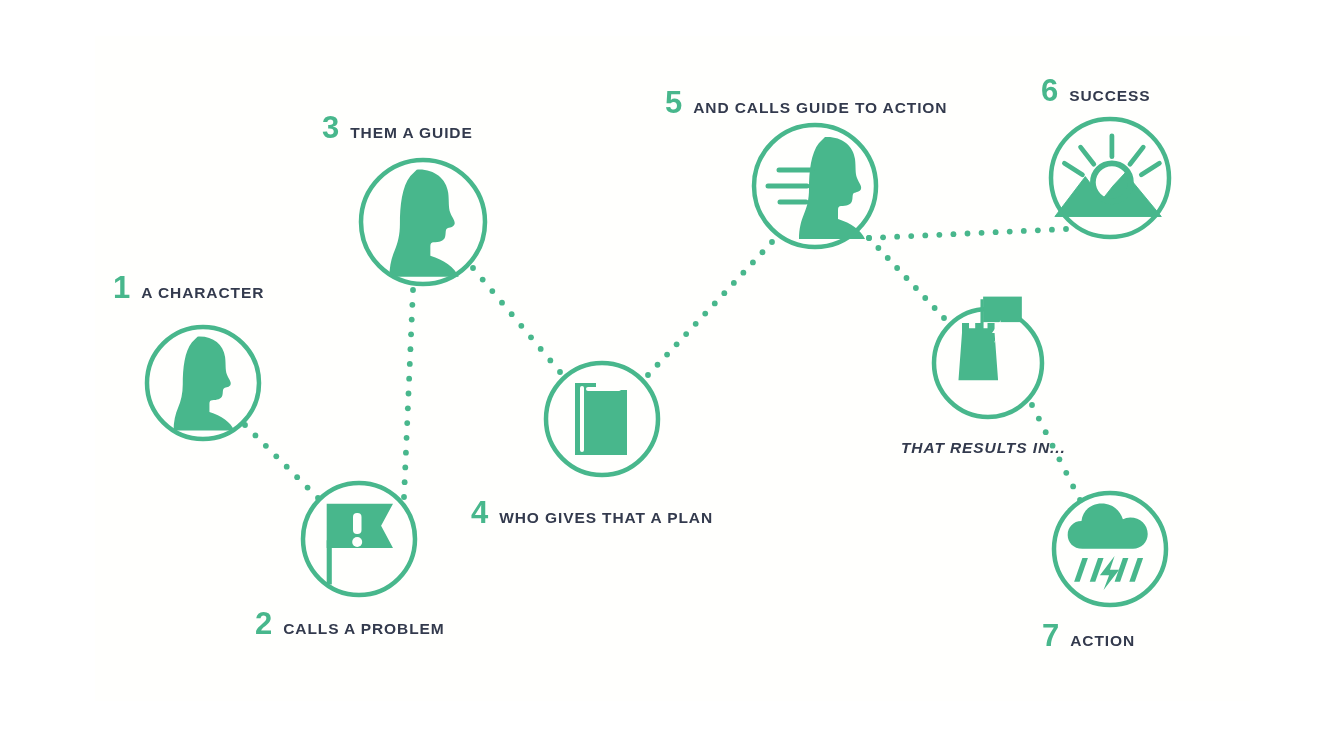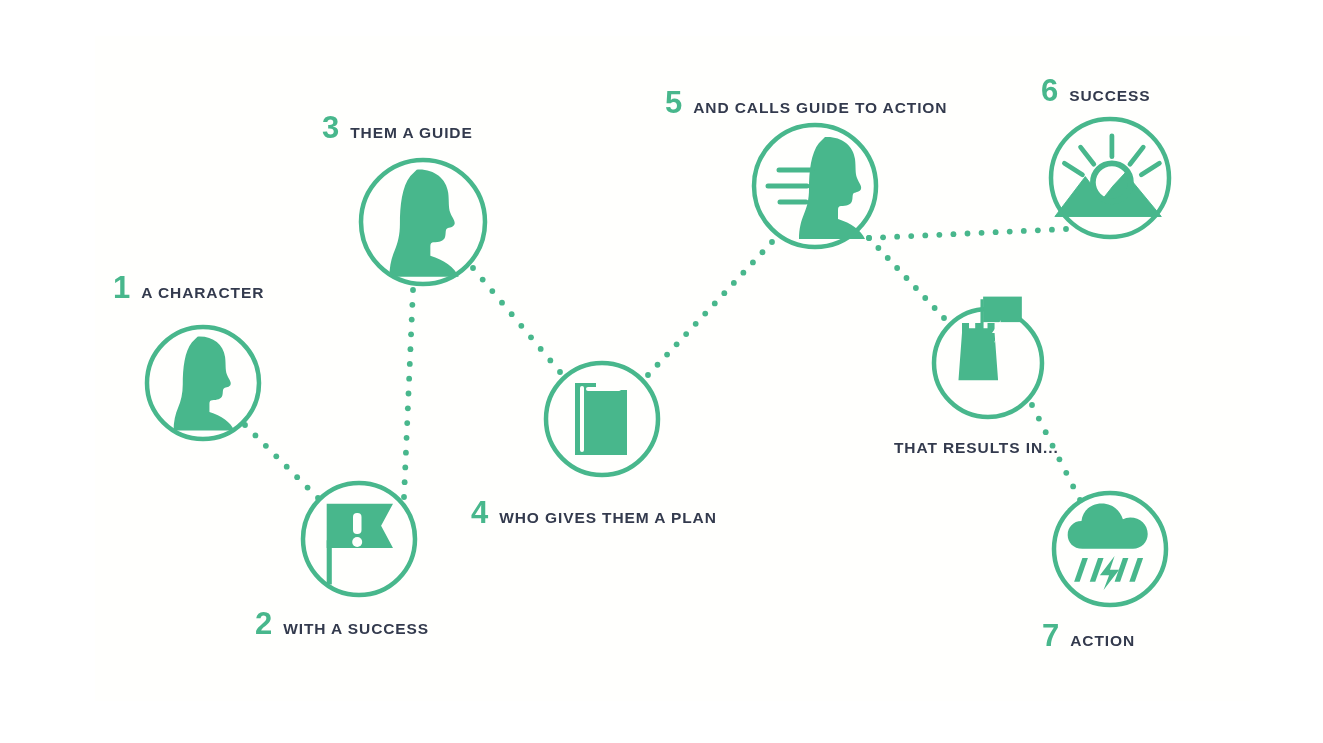--- a/index.html
+++ b/index.html
@@ -49,21 +49,21 @@
     line-height: 1;
     letter-spacing: 0px;
   }
   .cap {
     color: #333a4d;
     font-size: 15.5px;
     font-weight: 700;
     line-height: 1;
     letter-spacing: 0.9px;
   }
-  .cap.nonum { margin-left: 0; }
+  .cap.nonum { margin-left: 7px; font-style: italic; }
 </style>
 </head>
 <body>
 
 <div id="stage">
 
   <div id="panel"></div>
 
   <svg id="svg-layer" viewBox="0 0 1323 743" xmlns="http://www.w3.org/2000/svg">
 
@@ -304,31 +304,31 @@
 
   </svg>
 
   <div class="node-label" style="left:113px; top:272px;">
     <span class="num">1</span>
     <span class="cap">A CHARACTER</span>
   </div>
 
   <div class="node-label" style="left:255px; top:608px;">
     <span class="num">2</span>
-    <span class="cap">WITH A SUCCESS</span>
+    <span class="cap">CALLS A PROBLEM</span>
   </div>
 
   <div class="node-label" style="left:322px; top:112px;">
     <span class="num">3</span>
     <span class="cap">THEM A GUIDE</span>
   </div>
 
   <div class="node-label" style="left:471px; top:497px;">
     <span class="num">4</span>
-    <span class="cap">WHO GIVES THEM A PLAN</span>
+    <span class="cap">WHO GIVES THAT A PLAN</span>
   </div>
 
   <div class="node-label" style="left:665px; top:87px;">
     <span class="num">5</span>
     <span class="cap">AND CALLS GUIDE TO ACTION</span>
   </div>
 
   <div class="node-label" style="left:1041px; top:75px;">
     <span class="num">6</span>
     <span class="cap">SUCCESS</span>

